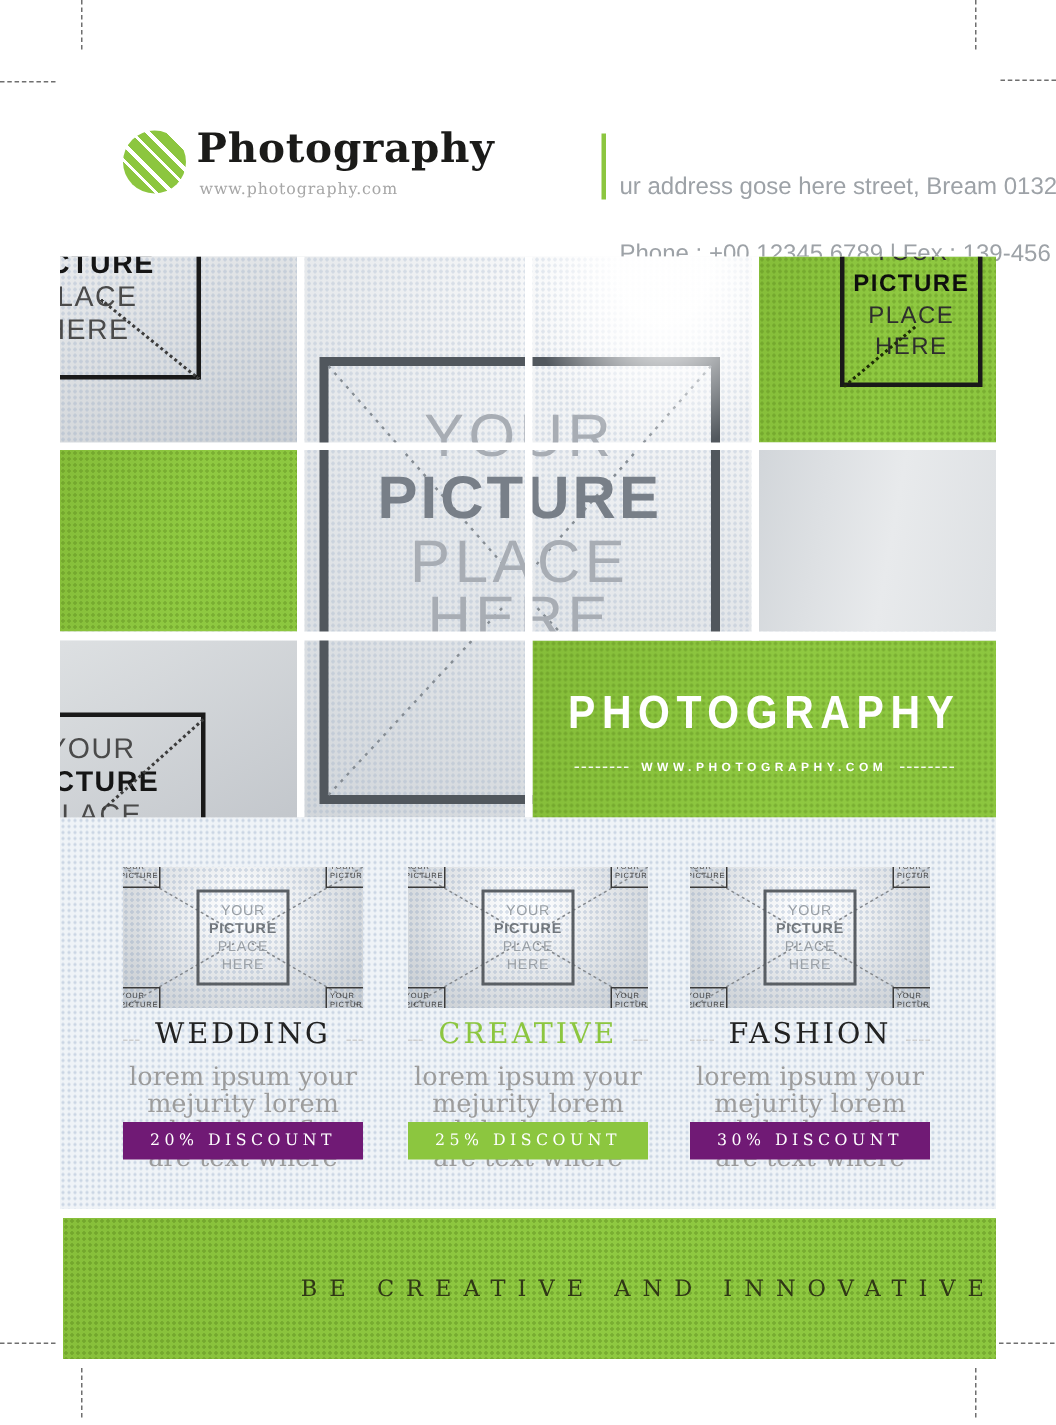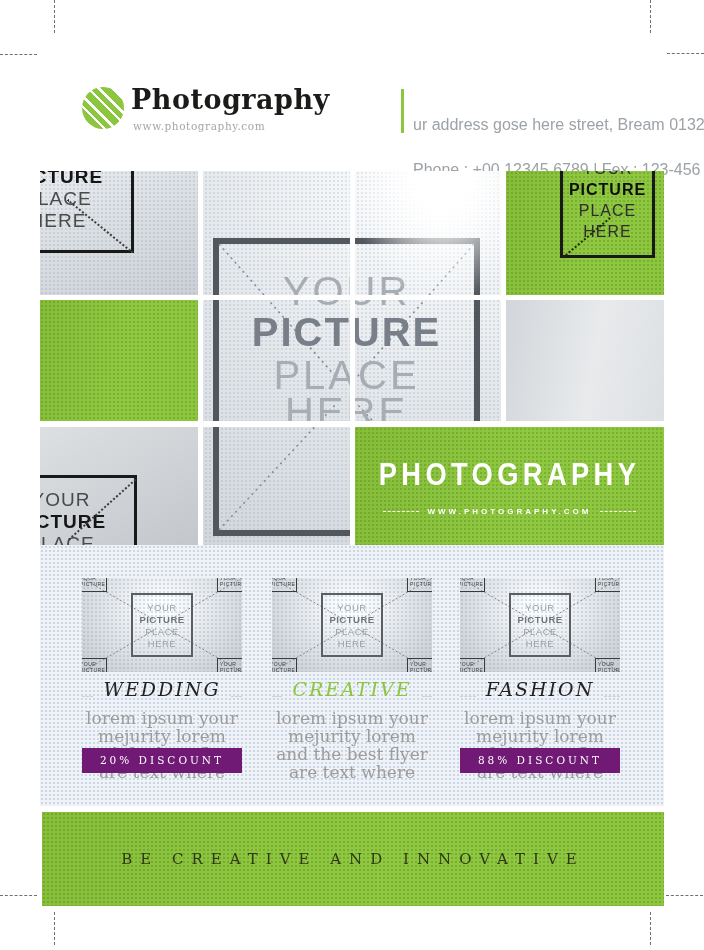--- a/index.html
+++ b/index.html
@@ -97,37 +97,37 @@
     background-size:4px 4px,100% 100%; }
   .cf { position:absolute; left:49px; top:15px; width:62px; height:64px; border:2px solid #5a5f64;
     text-align:center; padding-top:7px; }
   .cf .l { font-size:9.5px; line-height:12px; letter-spacing:.5px; color:#9aa0a6; }
   .cf .l.bold { font-weight:bold; color:#70767c; }
   .cb { position:absolute; width:30px; height:20px; border:1px solid #3a3a3a; font-size:5px;
     line-height:6px; color:#3f3f3f; padding:2px; letter-spacing:.5px; overflow:hidden; }
   .cb-tl { left:-5px; top:-6px; } .cb-tr { right:-5px; top:-6px; }
   .cb-bl { left:-5px; bottom:-6px; } .cb-br { right:-5px; bottom:-6px; }
   .card-title-row { position:absolute; left:0; top:100px; width:100%; display:flex;
-    justify-content:center; align-items:center; gap:10px;font-style:italic; }
+    justify-content:center; align-items:flex-start; gap:10px; }
   .tdash { width:22px; height:0; border-top:1.5px dashed #cfcfcf; margin-top:15px; }
   .card-title { font-family:"DejaVu Serif", serif; font-size:19px; letter-spacing:2px; color:#222; }
   .card-title.green { color:#8cc63f; }
   .card-desc { position:absolute; left:-6px; top:131px; width:172px; text-align:center;
     font-family:"DejaVu Serif", serif; font-size:17px; color:#9c9c9c; line-height:18px; }
   .card-btn { position:absolute; left:0; top:170px; width:160px; height:25px; line-height:25px;
     text-align:center; color:#fff; font-family:"DejaVu Serif", serif; font-size:10.5px;
     letter-spacing:3px; background:#701a75; }
   .card-btn.green { background:#8cc63f; }
 
   
   .footer { position:absolute; left:42px; top:812px; width:622px; height:94px;
     background-image: radial-gradient(rgba(70,110,15,.3) 1px, transparent 1.4px),
       linear-gradient(100deg,#87bf3a,#8fc941 55%,#8cc63f);
     background-size:4px 4px,100% 100%; }
-  .tagline { width:100%; line-height:94px; text-align:center; font-family:"DejaVu Serif", serif;
+  .tagline { width:100%; line-height:94px; text-align:right; font-family:"DejaVu Serif", serif;
     font-size:15px; letter-spacing:8px; color:#2f3716; }
 </style>
 </head>
 <body>
 
 <div class="page">
 
   <div class="mark v m-tl-v"></div>
   <div class="mark v m-tr-v"></div>
   <div class="mark v m-bl-v"></div>
@@ -136,21 +136,21 @@
   <div class="mark h m-tr-h"></div>
   <div class="mark h m-bl-h"></div>
   <div class="mark h m-br-h"></div>
 
   <div class="logo-mark"></div>
   <div class="brand">Photography</div>
   <div class="website">www.photography.com</div>
   <div class="contact-bar"></div>
   <div class="contact">
     <div>ur address gose here street, Bream 0132</div>
-    <div>Phone : +00 12345 6789 | Fex : 123-456</div>
+    <div>Phone : +00 12345 6789 | Fex : 139-456</div>
     <div>Email   : email@yourcompany.com</div>
   </div>
 
   <div class="hero">
     <div class="bigframe"></div>
     <svg class="diag" width="624" height="374">
       <line x1="179" y1="73" x2="296" y2="206" stroke="#868d94" stroke-width="1.6" stroke-dasharray="2 4"></line>
       <line x1="434" y1="73" x2="317" y2="206" stroke="#868d94" stroke-width="1.6" stroke-dasharray="2 4"></line>
       <line x1="179" y1="359" x2="296" y2="233" stroke="#868d94" stroke-width="1.6" stroke-dasharray="2 4"></line>
       <line x1="434" y1="359" x2="317" y2="233" stroke="#868d94" stroke-width="1.6" stroke-dasharray="2 4"></line>
@@ -264,20 +264,21 @@
     </div>
     <div class="card-title-row">
       <div class="tdash"></div>
       <div class="card-title green">CREATIVE</div>
       <div class="tdash"></div>
     </div>
     <div class="card-desc">
       <div>lorem ipsum your mejurity lorem</div>
       <div>and the best flyer are text where</div>
     </div>
+    <div class="card-btn green">25% DISCOUNT</div>
   </div>
 
   <div class="card card-3">
     <div class="card-img">
       <svg width="160" height="94" style="position:absolute;left:0;top:0">
         <line x1="0" y1="0" x2="74" y2="43" stroke="#85898e" stroke-width="1" stroke-dasharray="2 2"></line>
         <line x1="160" y1="0" x2="86" y2="43" stroke="#85898e" stroke-width="1" stroke-dasharray="2 2"></line>
         <line x1="0" y1="94" x2="74" y2="51" stroke="#85898e" stroke-width="1" stroke-dasharray="2 2"></line>
         <line x1="160" y1="94" x2="86" y2="51" stroke="#85898e" stroke-width="1" stroke-dasharray="2 2"></line>
       </svg>
@@ -294,20 +295,20 @@
     </div>
     <div class="card-title-row">
       <div class="tdash"></div>
       <div class="card-title">FASHION</div>
       <div class="tdash"></div>
     </div>
     <div class="card-desc">
       <div>lorem ipsum your mejurity lorem</div>
       <div>and the best flyer are text where</div>
     </div>
-    <div class="card-btn">88% DISCOUNT</div>
+    <div class="card-btn">30% DISCOUNT</div>
   </div>
 
   <div class="footer">
     <div class="tagline">BE CREATIVE AND INNOVATIVE</div>
   </div>
 
 </div>
 
 </body></html>

